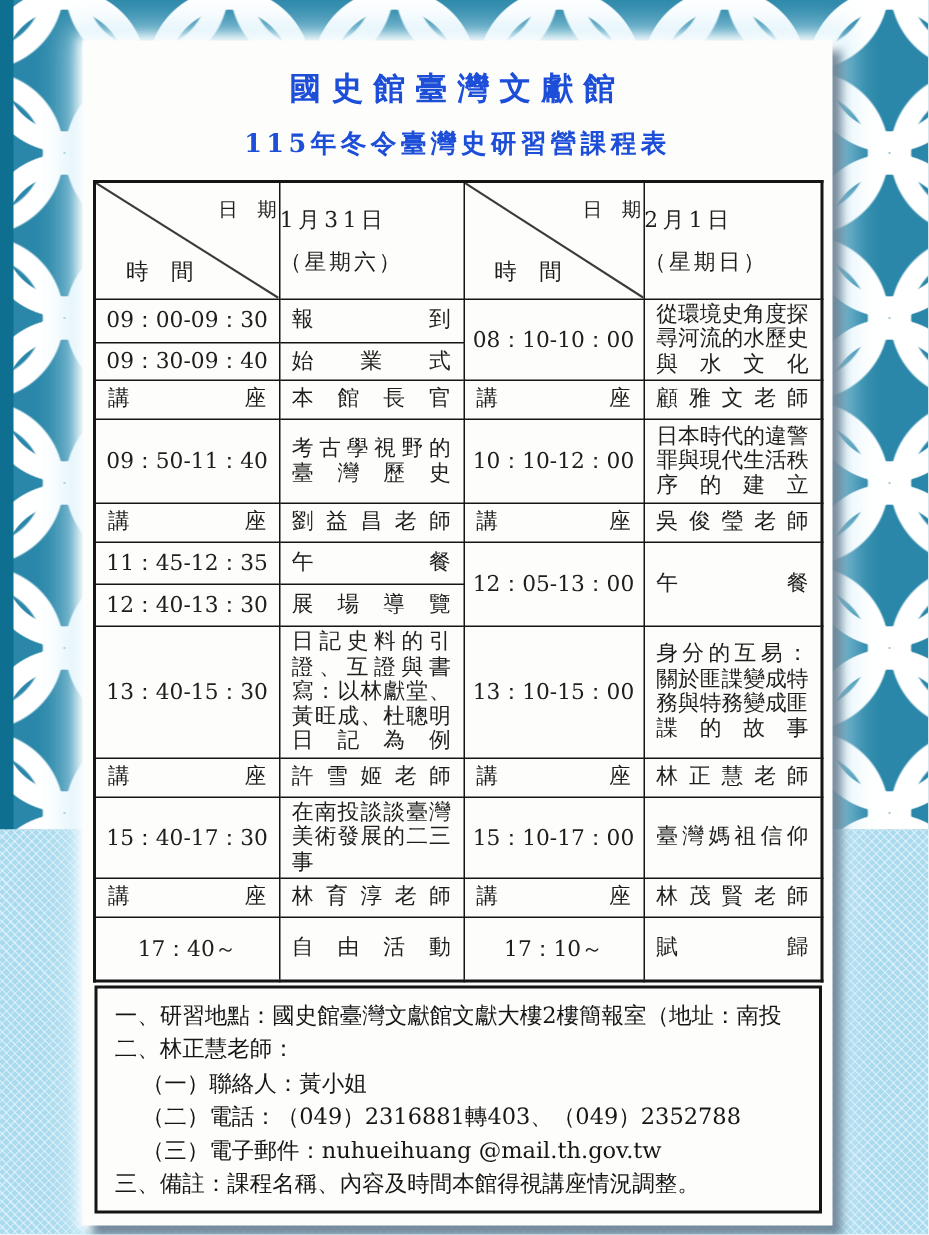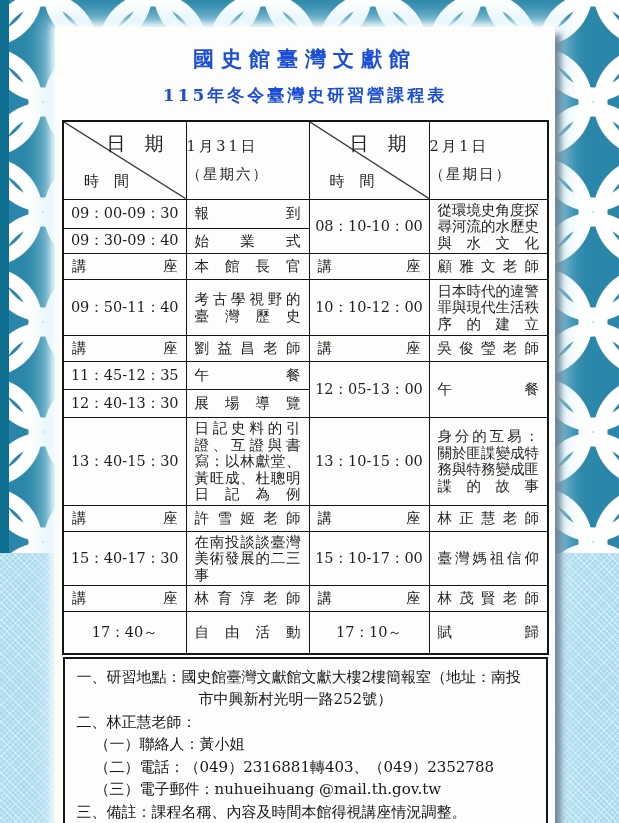--- a/index.html
+++ b/index.html
@@ -55,21 +55,21 @@
   }
   table.sched td{
     border:1.5px solid var(--line);
     vertical-align:middle;
     font-size:14.5px; color:#1e1e1e;
   }
   td.thickL{ border-left:3px solid var(--line); }
   tr.hdr{ height:78px; }
   td.corner{ position:relative; }
   td.corner .diag{ position:absolute; left:0; top:0; width:100%; height:100%; }
-  td.corner .lbl-date{ position:absolute; top:9px; right:22px; font-size:19px; }
+  td.corner .lbl-date{ position:absolute; top:9px; right:1px; font-size:13px; }
   td.corner .lbl-time{ position:absolute; bottom:8px; left:20px; font-size:15px; }
   td.day{ text-align:left; font-size:15.5px; }
   td.day .d1{ letter-spacing:3px; margin-bottom:9px; }
   td.day .d2{ letter-spacing:2px; }
   td.t{ text-align:center; font-size:15px; padding:0 2px; }
   td.d{
     text-align:justify; text-align-last:justify;
     white-space:pre-line;
     padding:2px 8px; line-height:16.5px;
   }
@@ -210,20 +210,19 @@
           <td class="t">17：40～</td>
           <td class="d">自由活動</td>
           <td class="t thickL">17：10～</td>
           <td class="d">賦歸</td>
         </tr>
       </tbody>
   </table>
 
   <div class="notes">
       <div class="">一、研習地點：國史館臺灣文獻館文獻大樓2樓簡報室（地址：南投</div>
-      <div class="ind-2">市中興新村光明一路252號）</div>
       <div class="">二、林正慧老師：</div>
       <div class="ind-1">（一）聯絡人：黃小姐</div>
       <div class="ind-1">（二）電話：（049）2316881轉403、（049）2352788</div>
       <div class="ind-1">（三）電子郵件：nuhueihuang @mail.th.gov.tw</div>
       <div class="">三、備註：課程名稱、內容及時間本館得視講座情況調整。</div>
     </div>
 </div>
 
 </body></html>

